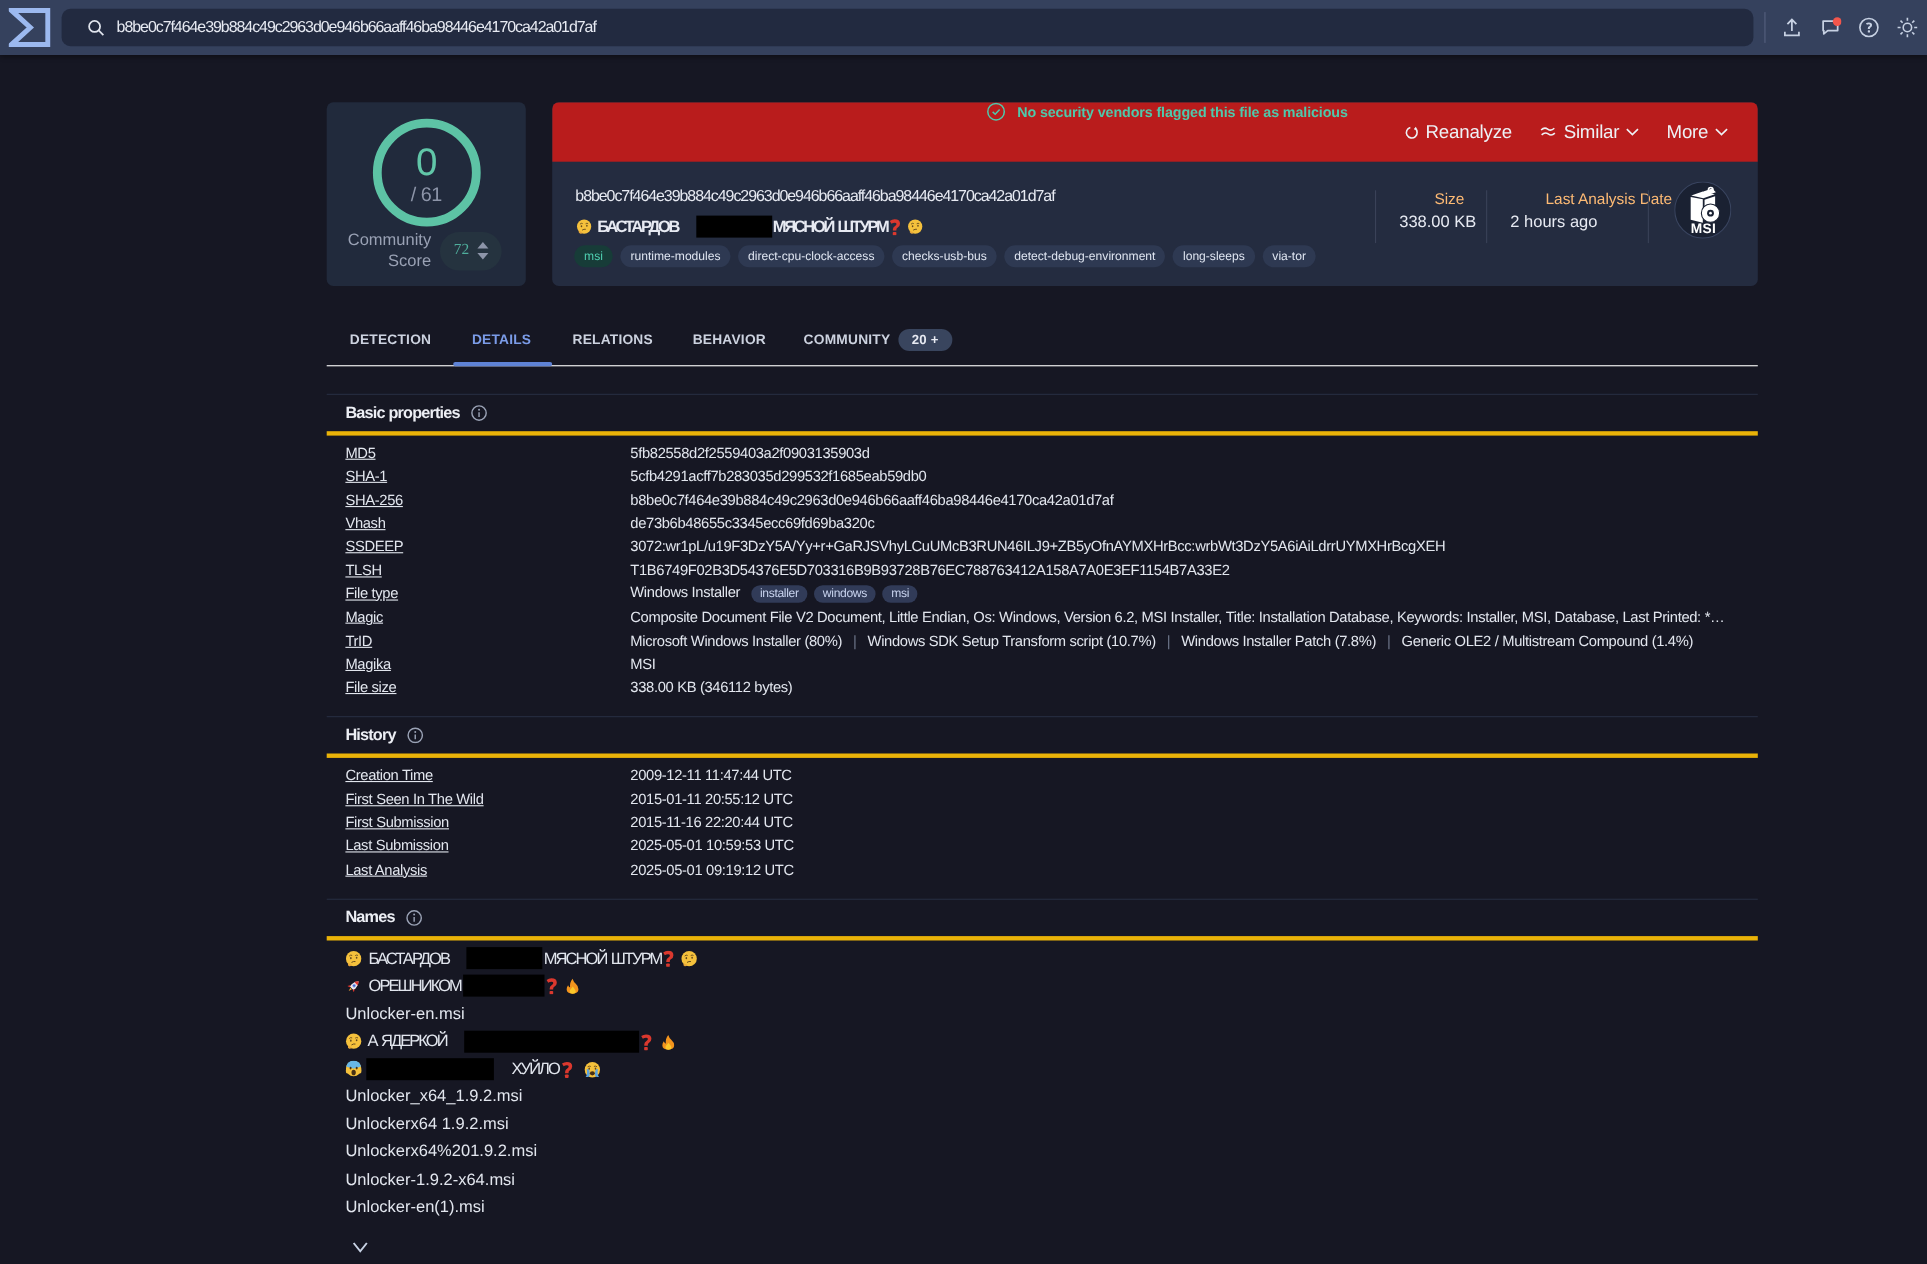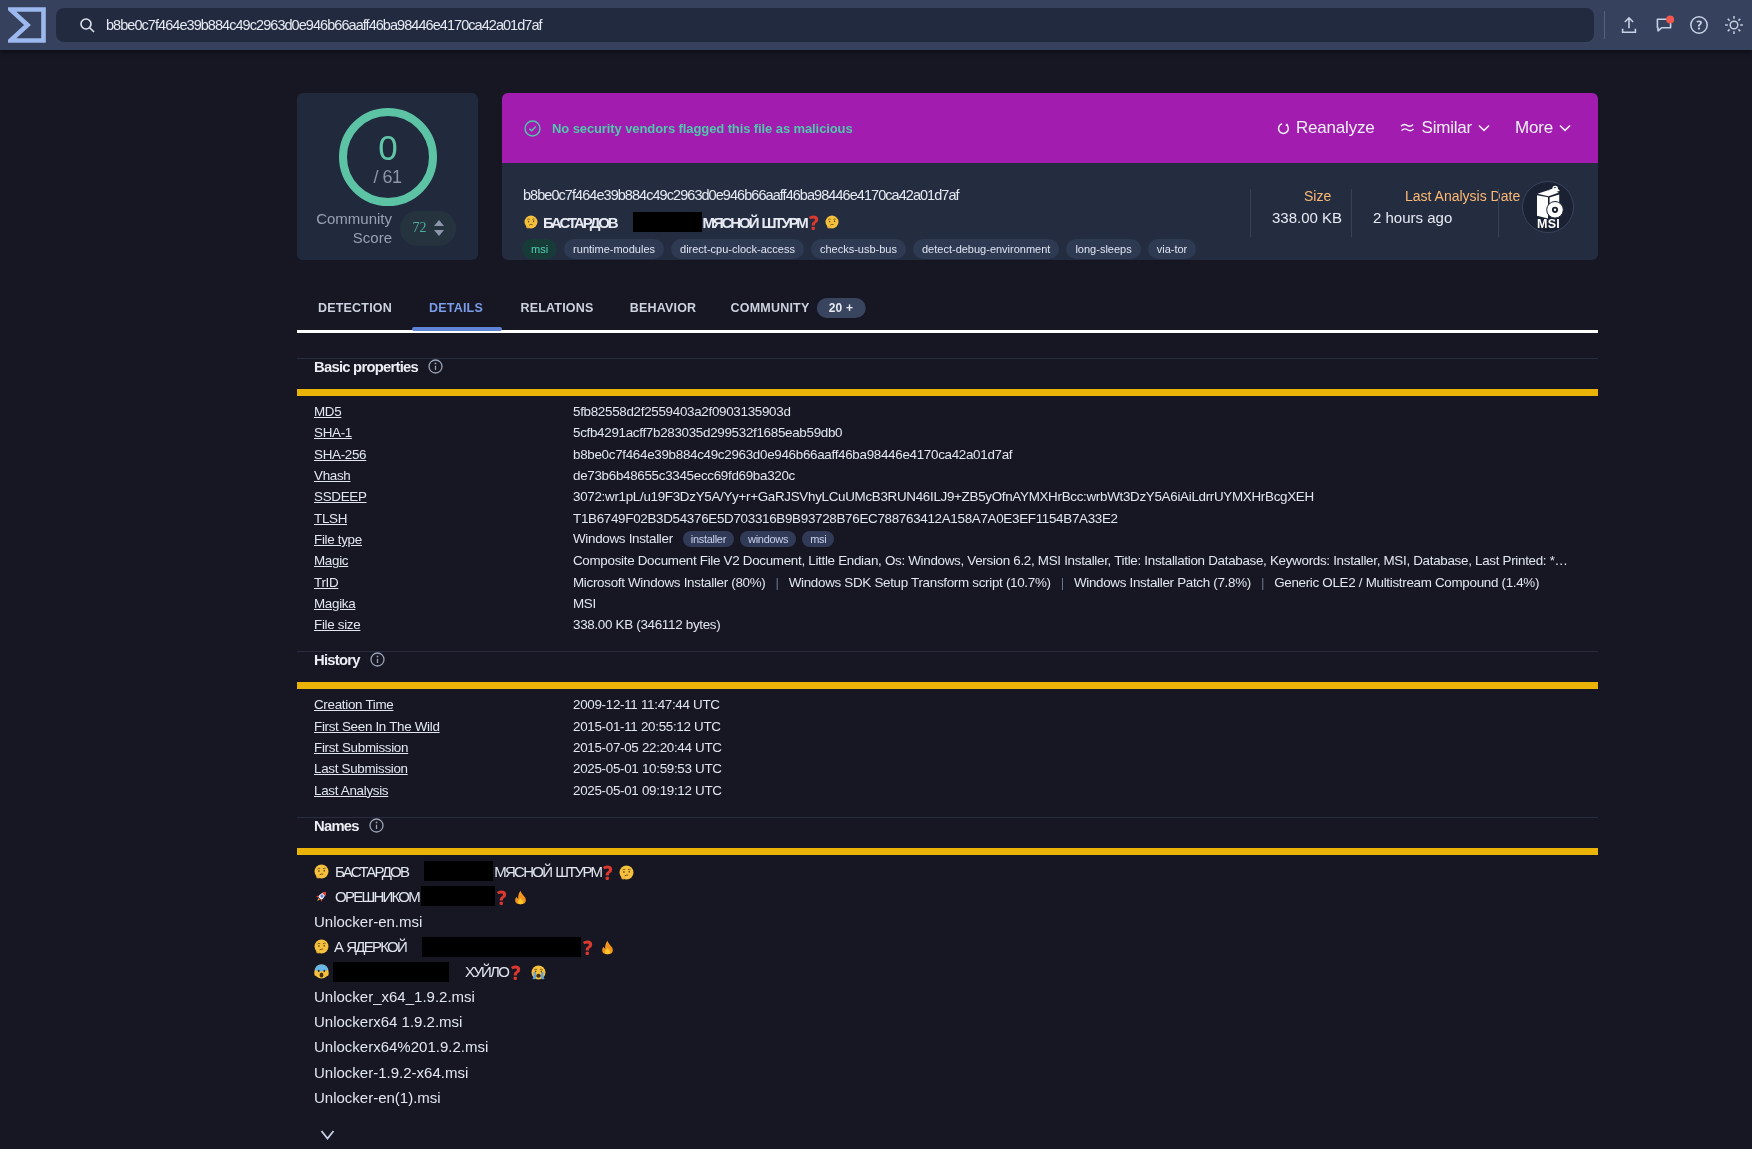--- a/index.html
+++ b/index.html
@@ -22,46 +22,46 @@
   .ring .den { position:absolute; width:100%; text-align:center; top:60px; font-size:18px; color:#8d95a9; letter-spacing:-0.5px; }
   .cs { position:absolute; left:0; bottom:13px; width:100%; display:flex; align-items:center; }
   .cs .lbl { width:95px; text-align:right; color:#99a1b4; font-size:15px; line-height:19px; }
   .votes { margin-left:8px; width:56px; height:35px; background:#25333f; border-radius:18px; display:flex; align-items:center; justify-content:center; gap:7px;font-family:Liberation Serif, serif; }
   .votes .v { color:#4fae9c; font-size:14px; }
   .arrows { display:flex; flex-direction:column; gap:4px; }
   .arrows .up { width:0;height:0;border-left:5px solid transparent;border-right:5px solid transparent;border-bottom:6px solid #8d95a9; }
   .arrows .dn { width:0;height:0;border-left:5px solid transparent;border-right:5px solid transparent;border-top:6px solid #8d95a9; }
   
   .card { flex:1; height:167px; border-radius:6px; background:#242c40; overflow:hidden; display:flex; flex-direction:column; }
-  .banner { height:70px; background:#a21caf; display:flex; align-items:center; }
+  .banner { height:54px; background:#b91c1c; display:flex; align-items:center;flex-direction:column; }
   .banner .msg { display:flex; align-items:center; gap:11px; margin-left:22px; color:#4fc8ab; font-size:13px; font-weight:bold; letter-spacing:-0.1px; }
   .actions { margin-left:auto; margin-right:27px; display:flex; align-items:center; gap:25px; color:#eef1f5; font-size:17px; letter-spacing:-0.2px; }
   .abtn { display:flex; align-items:center; gap:6px; }
   .cardbody { flex:1; position:relative; }
   .hash { position:absolute; left:21px; top:24px; color:#e7eaf2; font-size:14.5px; letter-spacing:-0.95px; }
   .fname { position:absolute; left:22px; top:49px; color:#e7eaf2; font-size:15px; font-weight:bold; display:flex; align-items:center; }
   .redact { display:inline-block; background:#000; height:20px; vertical-align:middle; flex:0 0 auto; }
   .tags { position:absolute; left:20px; top:76px; display:flex; gap:7px; align-items:center; }
   .tag { height:20px; border-radius:10px; background:#2e3952; color:#dfe5f1; font-size:11px; display:flex; align-items:center; padding:0 9px; }
   .tag.msi { background:#173c38; color:#4fcfb0; }
   .meta { position:absolute; left:0; top:0; width:100%; height:100%; }
   .mline { position:absolute; width:1px; height:48px; background:#3a4258; top:26px; }
   .mk { position:absolute; color:#fdba74; font-size:14px; top:25px;margin-left:32px; }
   .mv { position:absolute; color:#e7eaf2; font-size:15px; font-weight:normal; top:46px; }
   .ficon { position:absolute; left:1020px; top:18px; }
   
-  .tabs { margin-top:26px; height:47px; border-bottom:3px solid #ffffff; display:flex; align-items:center; position:relative;text-decoration:underline; }
+  .tabs { margin-top:26px; height:47px; border-bottom:1px solid #ffffff; display:flex; align-items:center; position:relative;text-decoration:underline; }
   .tab { position:absolute; top:50%; transform:translate(-50%,-50%); font-size:12.5px; font-weight:bold; color:#ccd2df; letter-spacing:0.2px; white-space:nowrap; }
   .tab.active { color:#7b9ce8; }
   .tabunder { position:absolute; left:115px; bottom:-1px; width:90px; height:4px; background:#5f83d6; border-radius:2px; }
   .badge { display:inline-block; background:#39455e; color:#e7eaf2; font-size:12px; border-radius:10px; padding:3px 12px; margin-left:8px; font-weight:bold; }
   
   .section { border-top:1px solid #262d41; }
   .sec1 { margin-top:25px; }
-  .shead { height:37px; display:flex; border-bottom:7px solid #eab308; }
+  .shead { height:37px; display:flex; align-items:center; border-bottom:4px solid #eab308; }
   .shead .t { color:#eceef4; font-size:14.8px; font-weight:bold; margin-left:17px; letter-spacing:-0.75px; }
   .shead svg { margin-left:10px; }
   table.props { border-collapse:collapse; margin-top:5px; margin-bottom:16px; width:100%; table-layout:fixed; }
   table.props td { font-size:13.4px; color:#e2e6ee; padding:0; height:21.3px; vertical-align:middle; white-space:nowrap; letter-spacing:-0.3px; }
   table.props td.pk { width:276px; padding-left:17px;text-decoration:underline; }
   .chip { display:inline-block; background:#313b58; color:#c8d3ee; font-size:11px; border-radius:8px; padding:2px 8px; margin-left:6px; }
   .pipe { color:#6c7488; padding:0 10px; }
   
   .names { padding:4px 0 0 17px; }
   .nrow { height:25.1px; display:flex; align-items:center; color:#e2e6ee; font-size:15px; }
@@ -327,21 +327,21 @@
           <tr>
             <td class="pk">Creation Time</td>
             <td>2009-12-11 11:47:44 UTC</td>
           </tr>
         <tr>
             <td class="pk">First Seen In The Wild</td>
             <td>2015-01-11 20:55:12 UTC</td>
           </tr>
         <tr>
             <td class="pk">First Submission</td>
-            <td>2015-07-05 22:20:44 UTC</td>
+            <td>2015-11-16 22:20:44 UTC</td>
           </tr>
         <tr>
             <td class="pk">Last Submission</td>
             <td>2025-05-01 10:59:53 UTC</td>
           </tr>
         <tr>
             <td class="pk">Last Analysis</td>
             <td>2025-05-01 09:19:12 UTC</td>
           </tr>
       </tbody>

